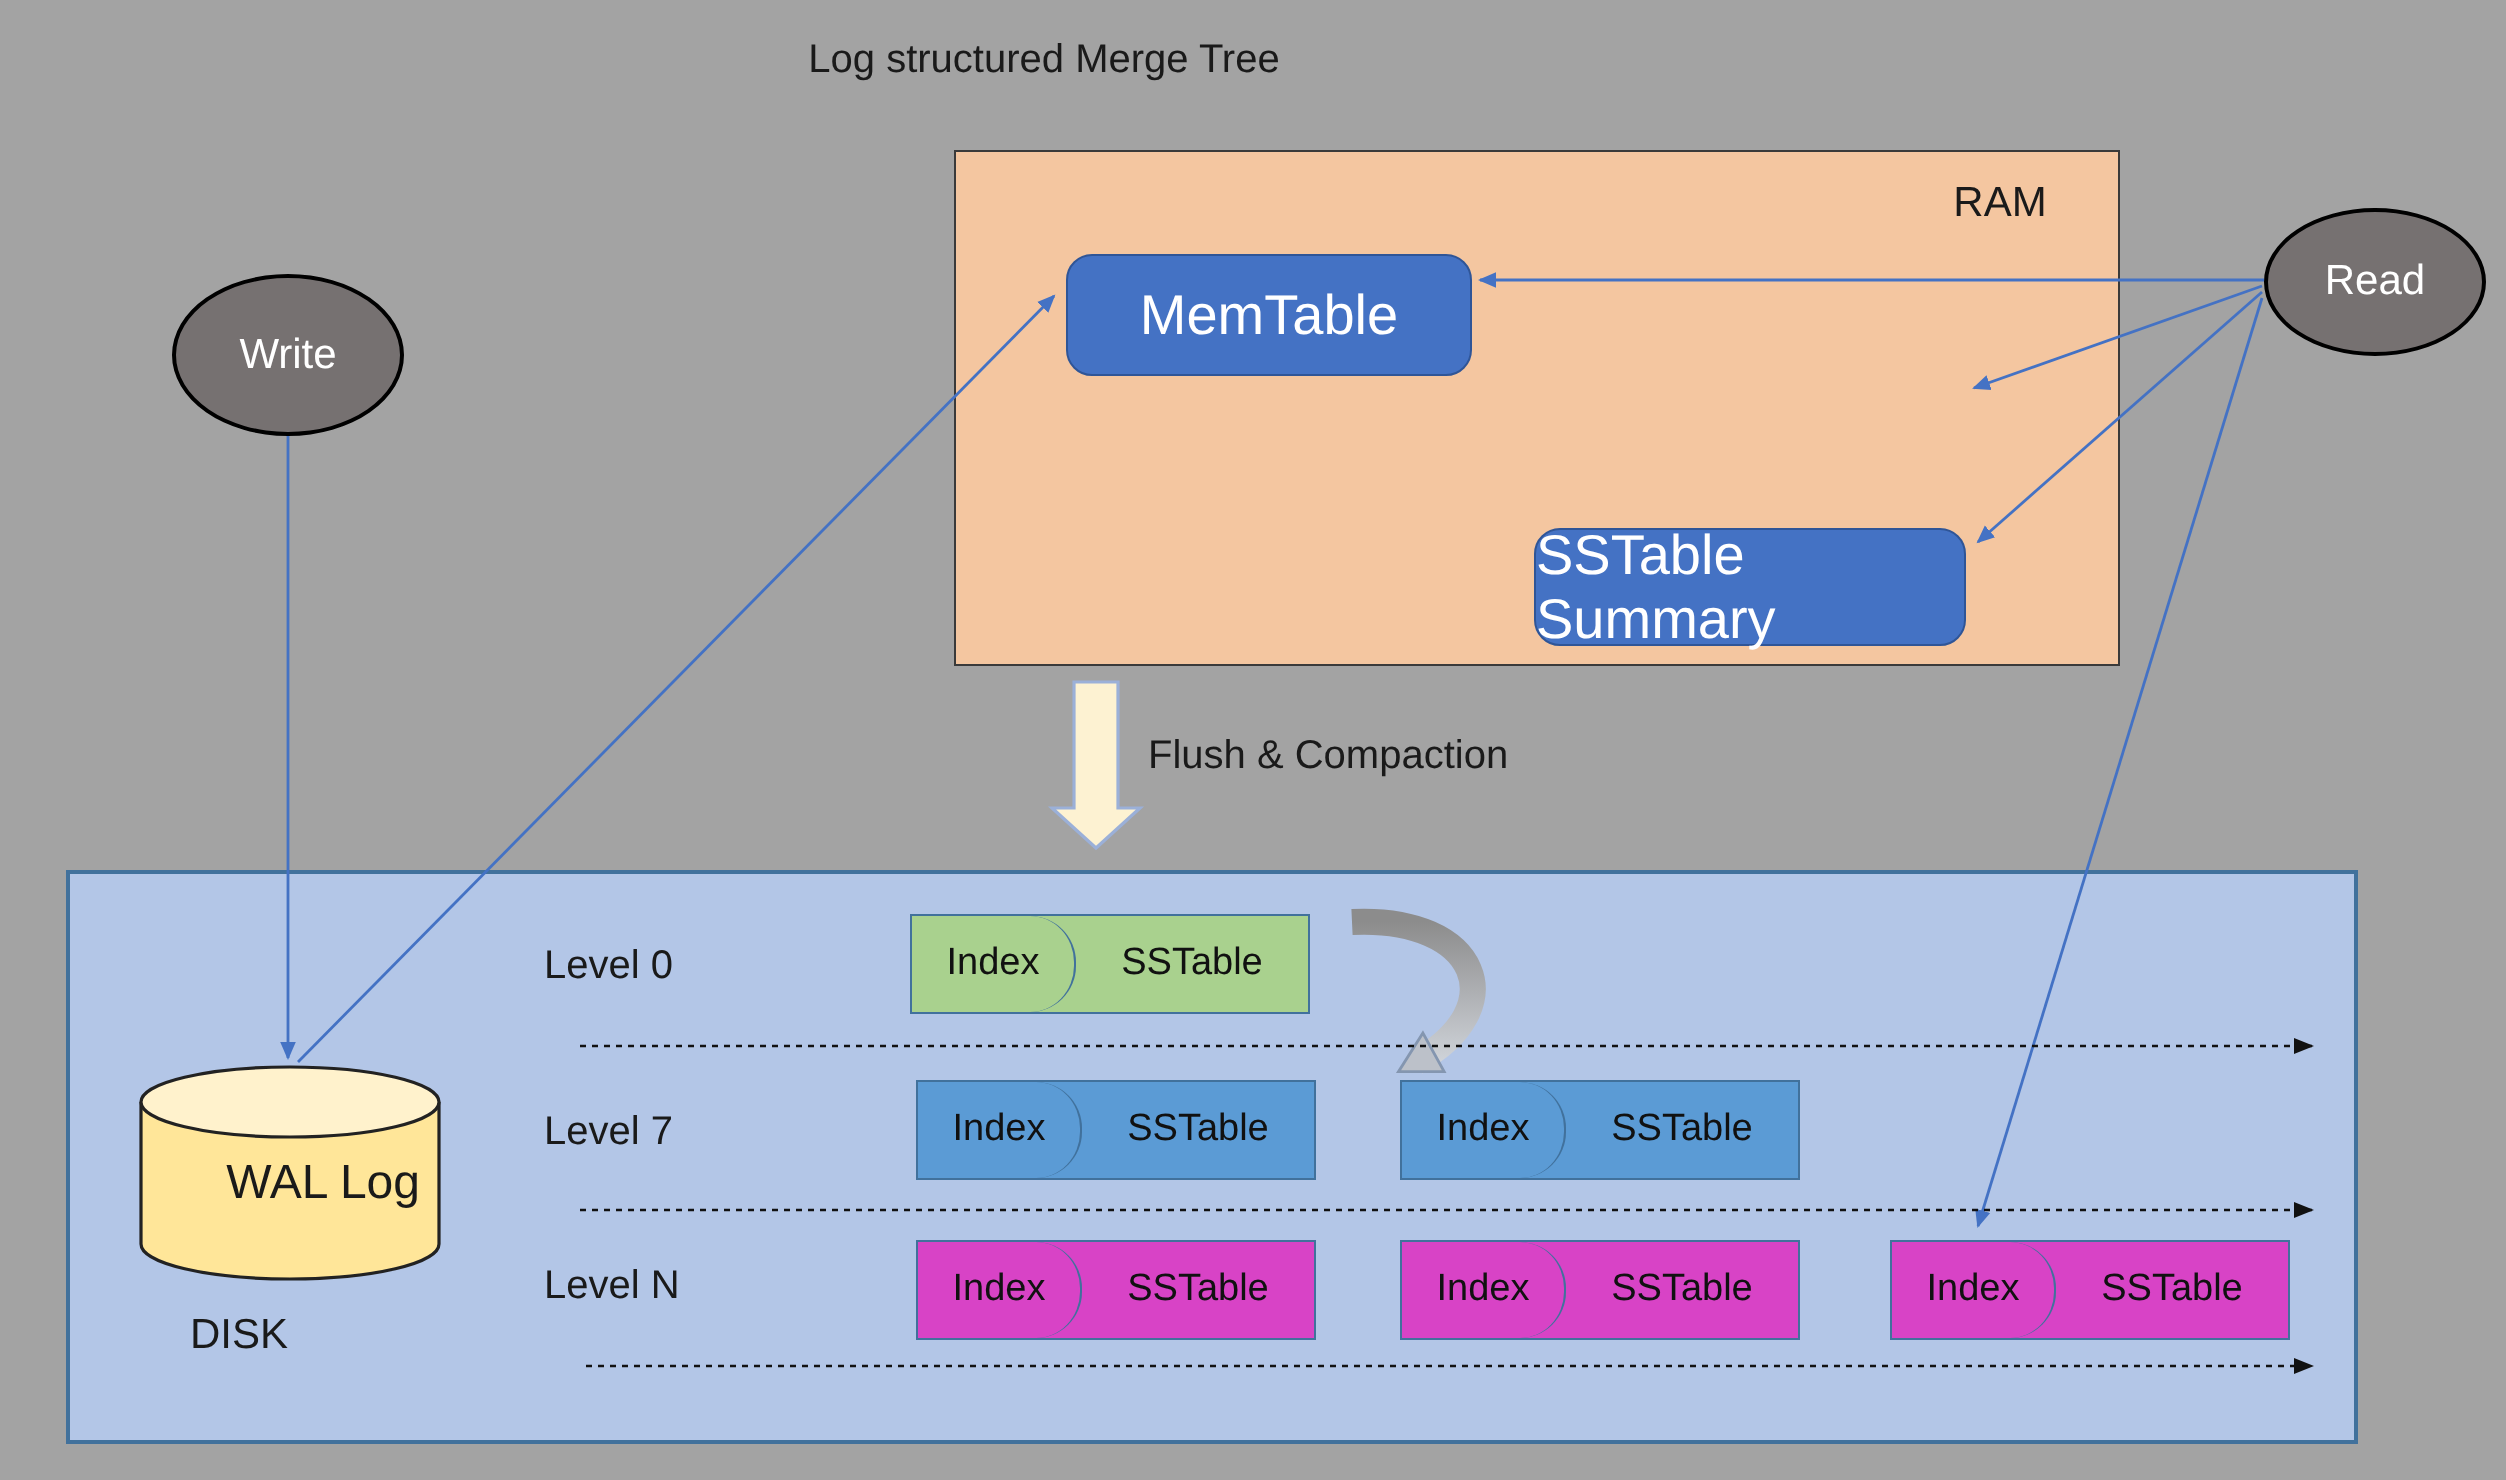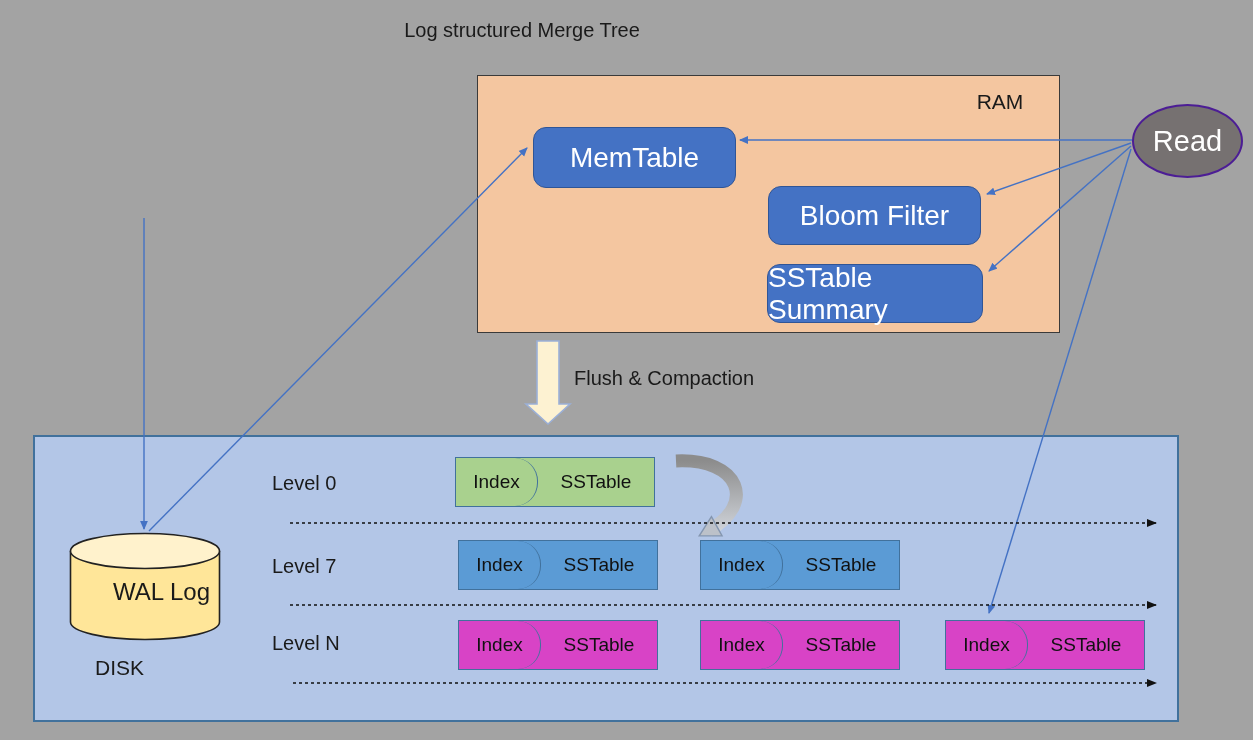--- a/index.html
+++ b/index.html
@@ -21,23 +21,23 @@
   .node{
     background:#4472c4;border:1.5px solid #2f5597;border-radius:13px;
     color:#ffffff;display:flex;align-items:center;justify-content:center;
     font-size:28px;box-sizing:border-box;margin-top:17px;
   }
   .memtable{left:533px;top:110px;width:203px;height:61px;}
   .bloom{left:768px;top:169px;width:213px;height:59px;}
   .summary{left:767px;top:247px;width:216px;height:59px;}
   
   .ellipse{
-    background:#767171;border:2px solid #4c1d95;border-radius:50%;
+    background:#767171;border:2px solid #000000;border-radius:50%;
     color:#ffffff;display:flex;align-items:center;justify-content:center;
-    font-size:29px;box-sizing:border-box;
+    font-size:21px;box-sizing:border-box;
   }
   .write{left:86px;top:137px;width:116px;height:81px;}
   .read{left:1132px;top:104px;width:111px;height:74px;}
   
   .flush-label{left:574px;top:367px;width:260px;font-size:20px;color:#1a1a1a;}
   .mc-label{left:755px;top:483px;width:230px;font-size:20px;color:#1a1a1a;}
   
   .disk-box{
     left:33px;top:435px;width:1146px;height:287px;
     background:#b3c6e7;border:2px solid #41719c;box-sizing:border-box;
@@ -80,23 +80,23 @@
 </head>
 <body>
 
 <div class="canvas">
 
   <div class="abs title">Log structured Merge Tree</div>
 
   <div class="abs ram-box"></div>
   <div class="abs ram-label">RAM</div>
   <div class="abs node memtable">MemTable</div>
-  <div class="abs node bloom">Bloom Filter</div>
   <div class="abs node summary">SSTable Summary</div>
 
+  <div class="abs ellipse write">Write</div>
   <div class="abs ellipse read">Read</div>
 
   <div class="abs flush-label">Flush &amp; Compaction</div>
 
   <div class="abs disk-box"></div>
   <div class="abs disk-label">DISK</div>
 
   <div class="abs level-label lbl0">Level 0</div>
   <div class="abs level-label lbl1">Level 7</div>
   <div class="abs level-label lbln">Level N</div>

